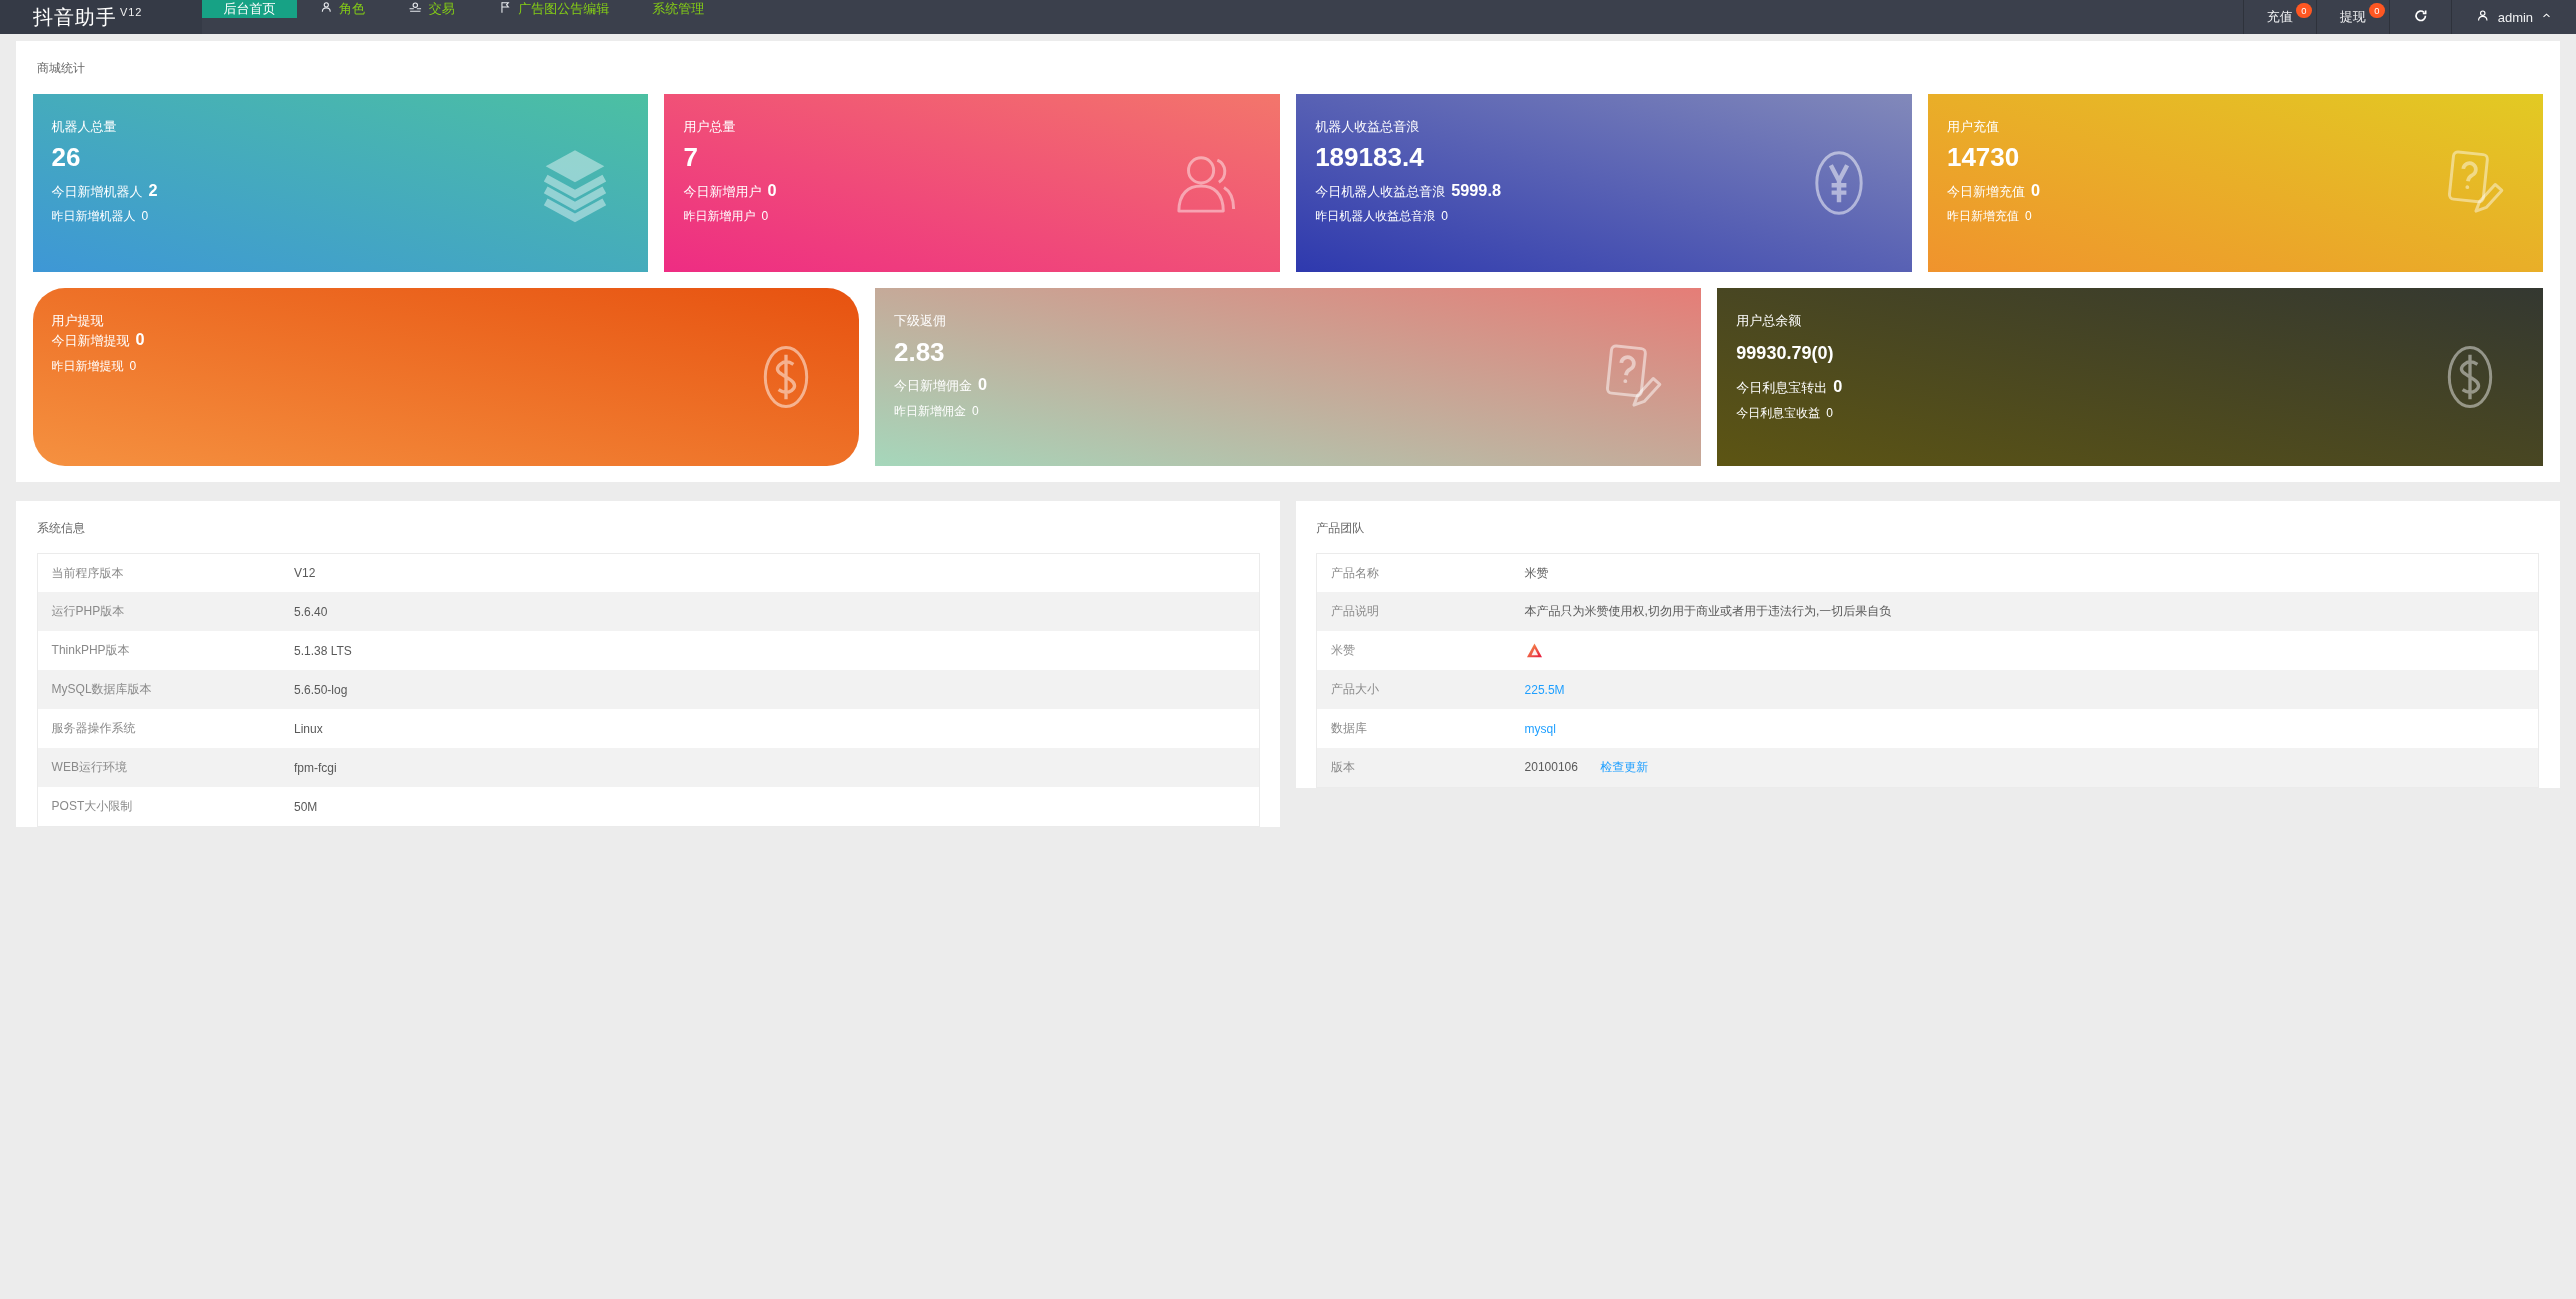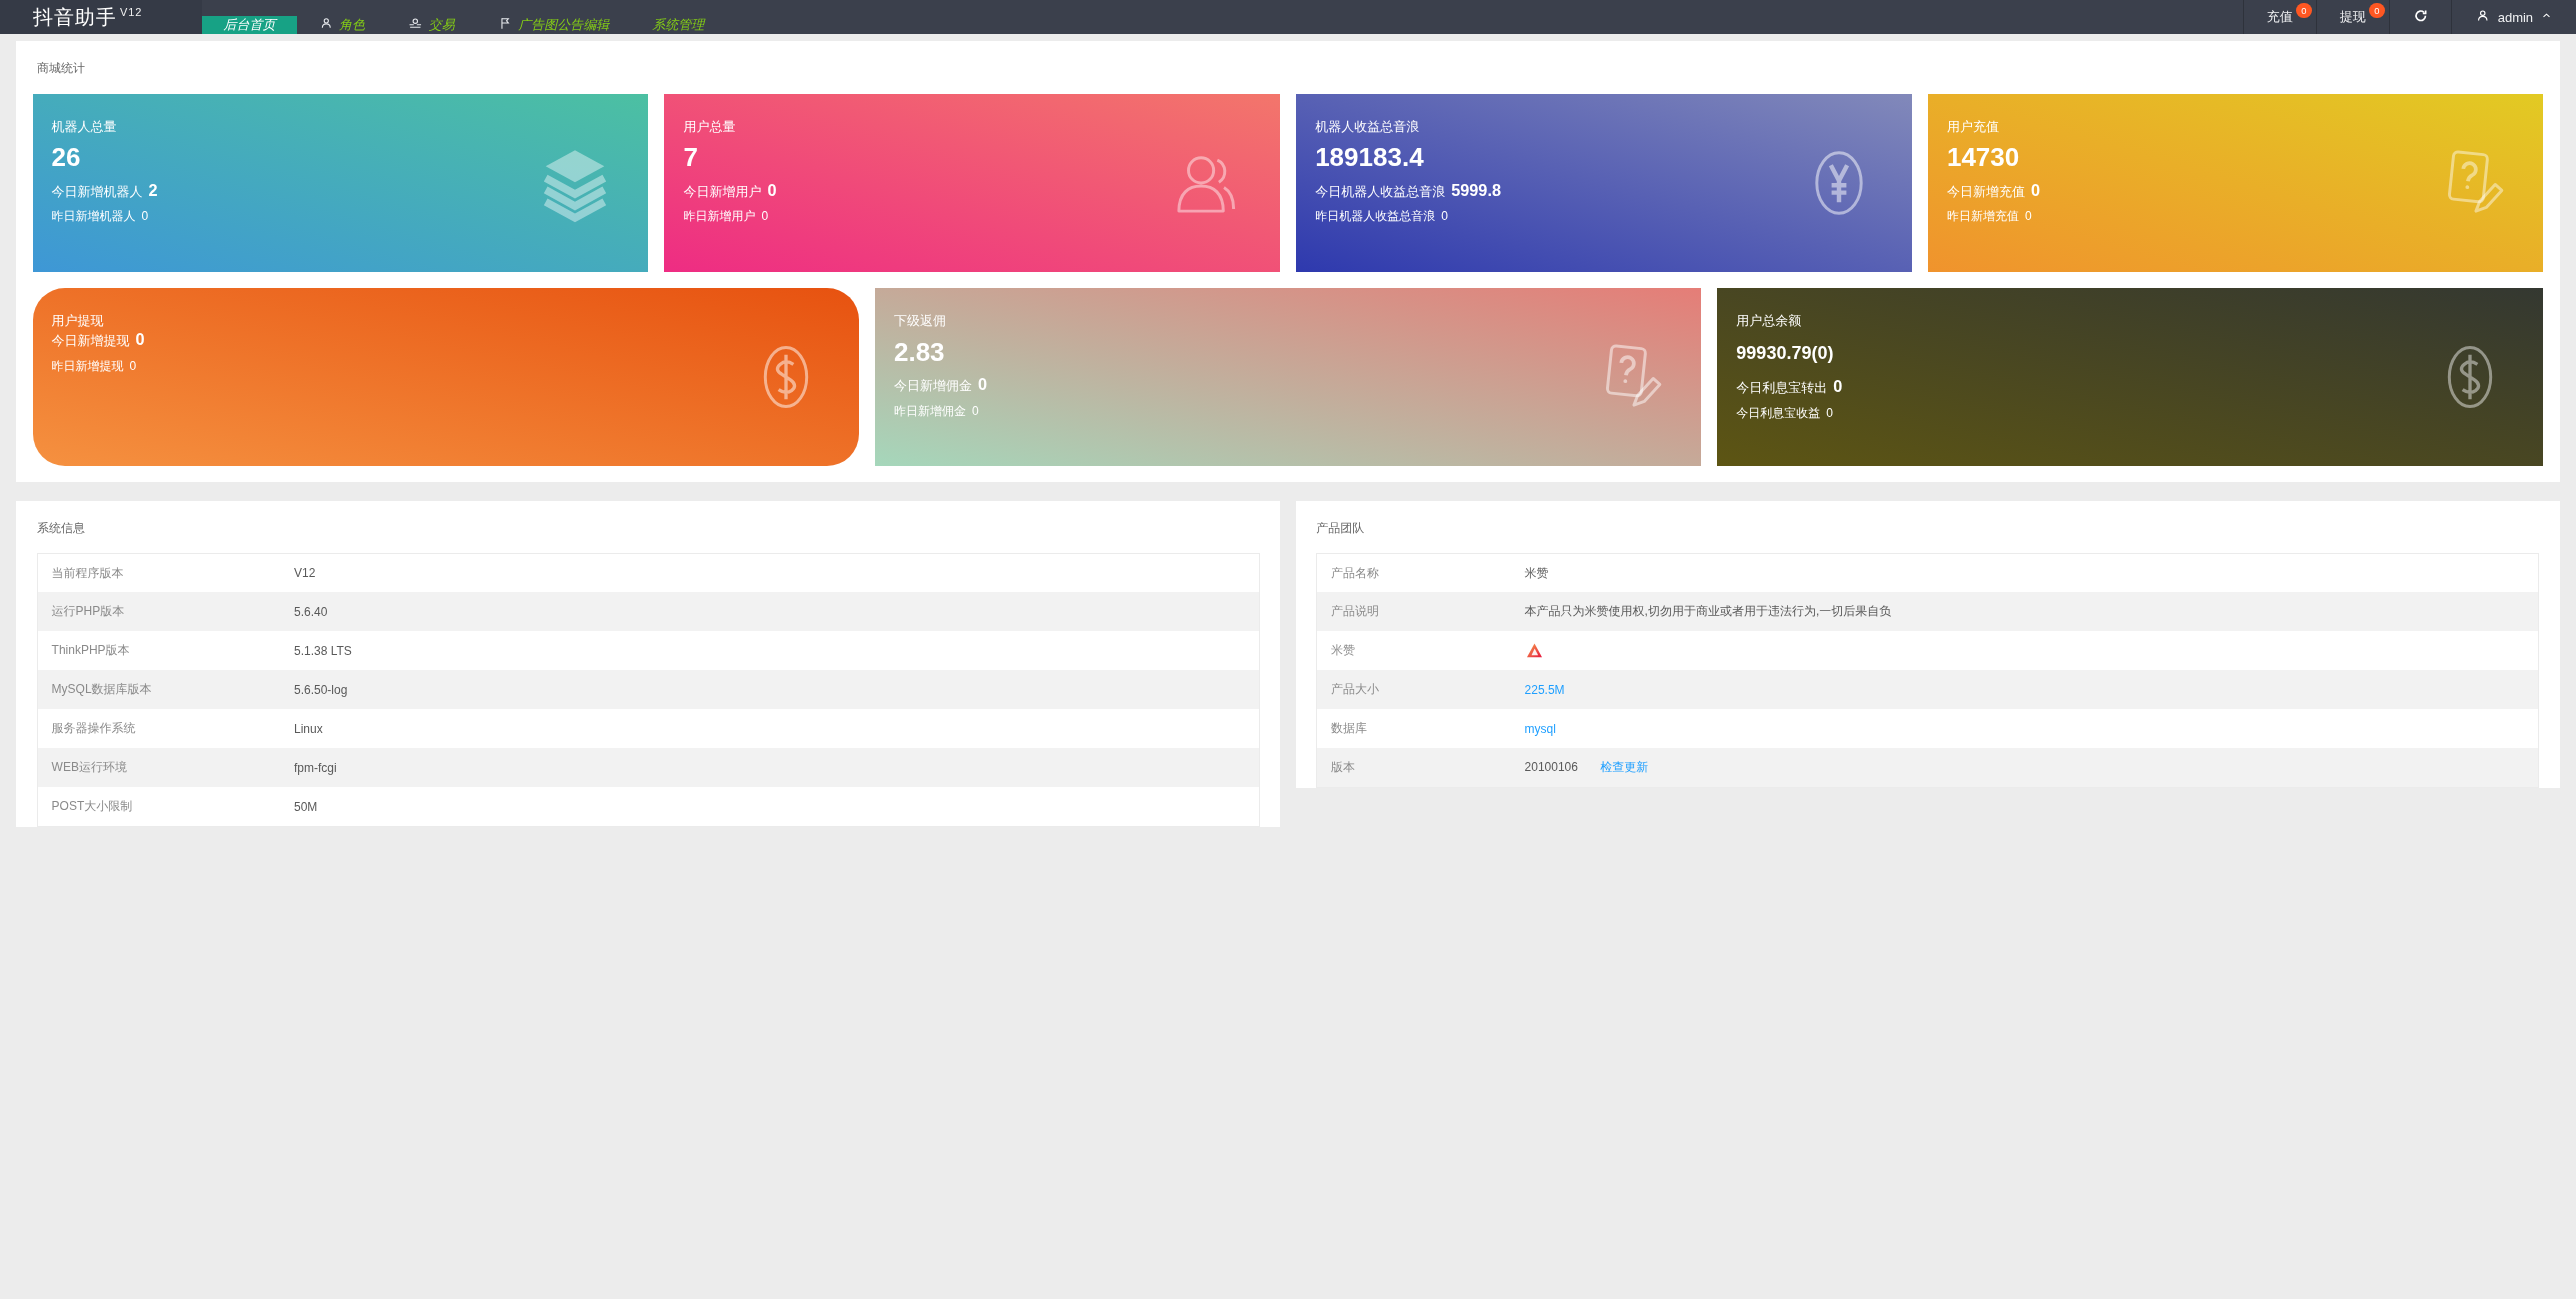--- a/index.html
+++ b/index.html
@@ -4,21 +4,21 @@
 <style>
   * { margin:0; padding:0; box-sizing:border-box; }
   html,body { width:2576px; min-height:1299px; background:#ececec;
     font-family:"Liberation Sans","DejaVu Sans",sans-serif; }
 
   
   .nav { height:34px; background:#3b404c; display:flex; align-items:stretch; }
   .logo { width:202px; background:#353a46; display:flex; align-items:center;
     padding-left:33px; color:#ffffff; font-size:20px; letter-spacing:0.9px; }
   .logo sup { font-size:11px; margin-left:3.4px; transform:translateY(-5.2px); color:#f2f2f2; }
-  .menu { display:flex; align-items:flex-end; list-style:none;font-style:italic; }
+  .menu { display:flex; align-items:flex-start; list-style:none; }
   .menu-item { display:flex; align-items:center; gap:6px; padding:0 21.5px;
     color:#84cc16; font-size:13px; cursor:pointer; }
   .menu-item.active { background:#17a285; color:#ffffff; }
   .menu-item svg { width:14.6px; height:14.6px; }
   .nav-right { margin-left:auto; display:flex; align-items:stretch; }
   .nav-cell { position:relative; display:flex; align-items:center; gap:6.9px;
     padding:0 23px; color:#f0f1f3; font-size:13px; cursor:pointer;
     border-left:0.9px solid rgba(0,0,0,.22); }
   .badge { position:absolute; top:2.6px; right:4.3px; min-width:15.5px; height:15.5px;
     border-radius:7.7px; background:#ff5722; color:#fff; font-size:9.4px;

